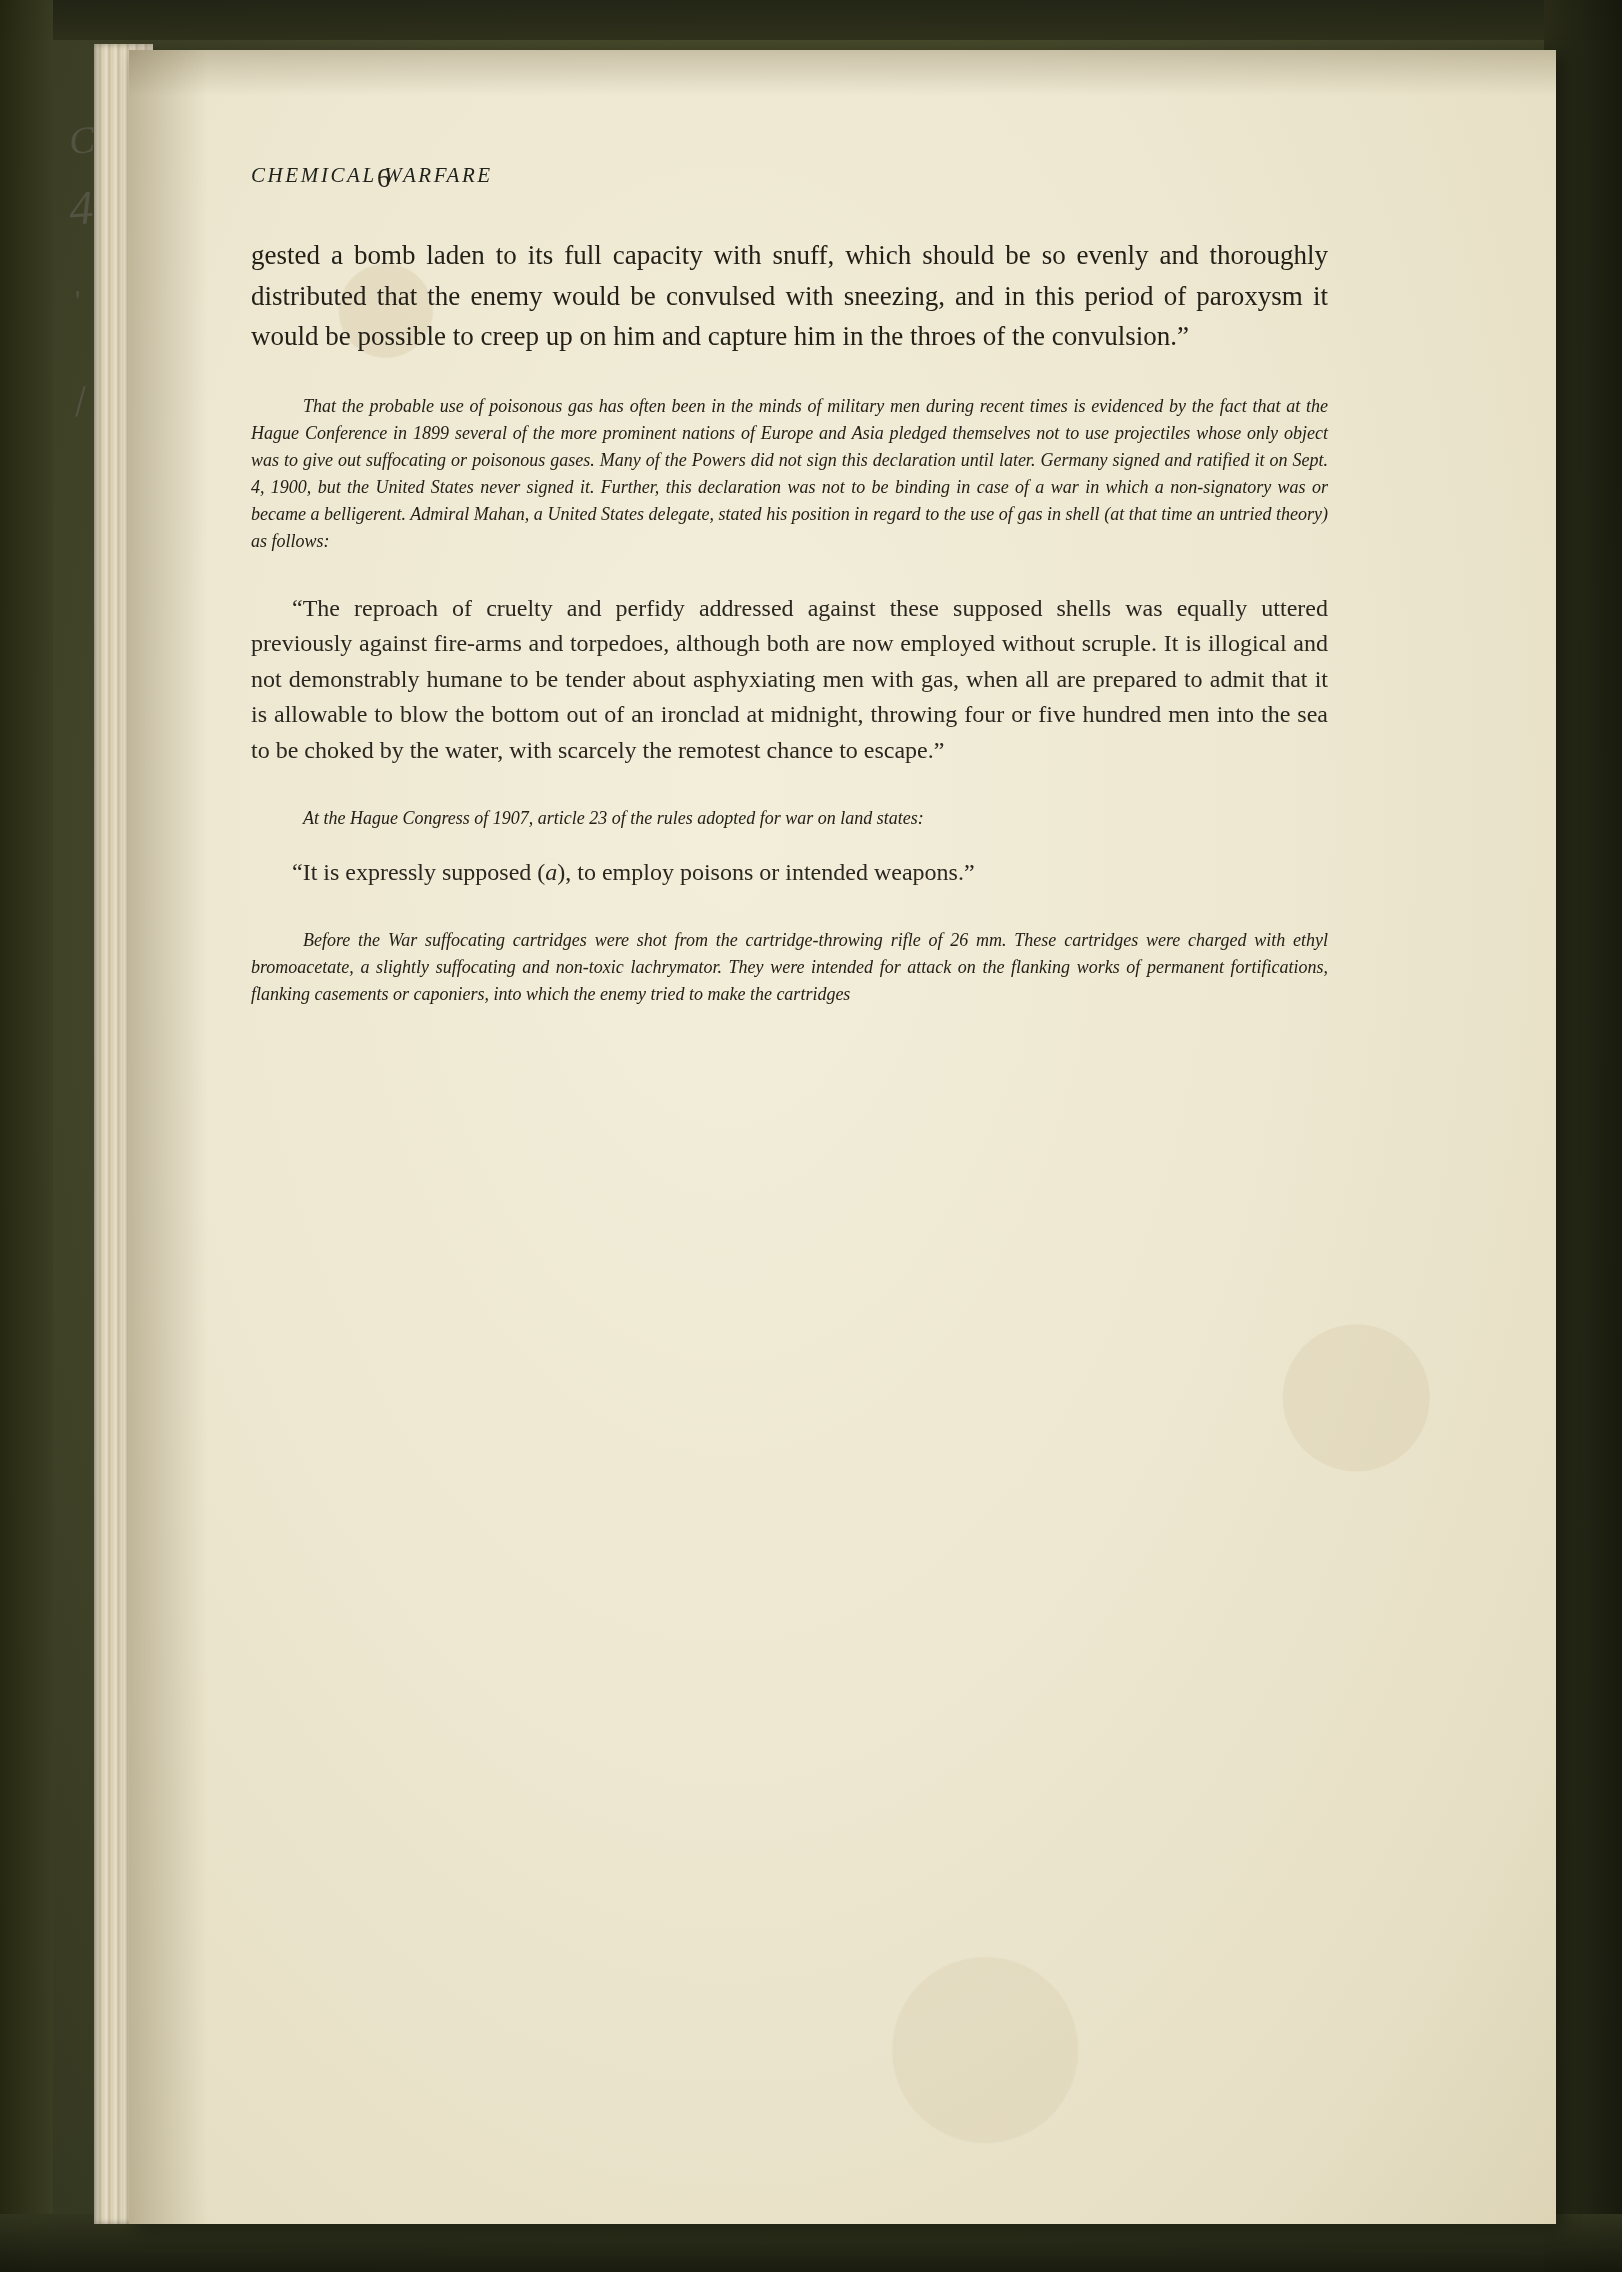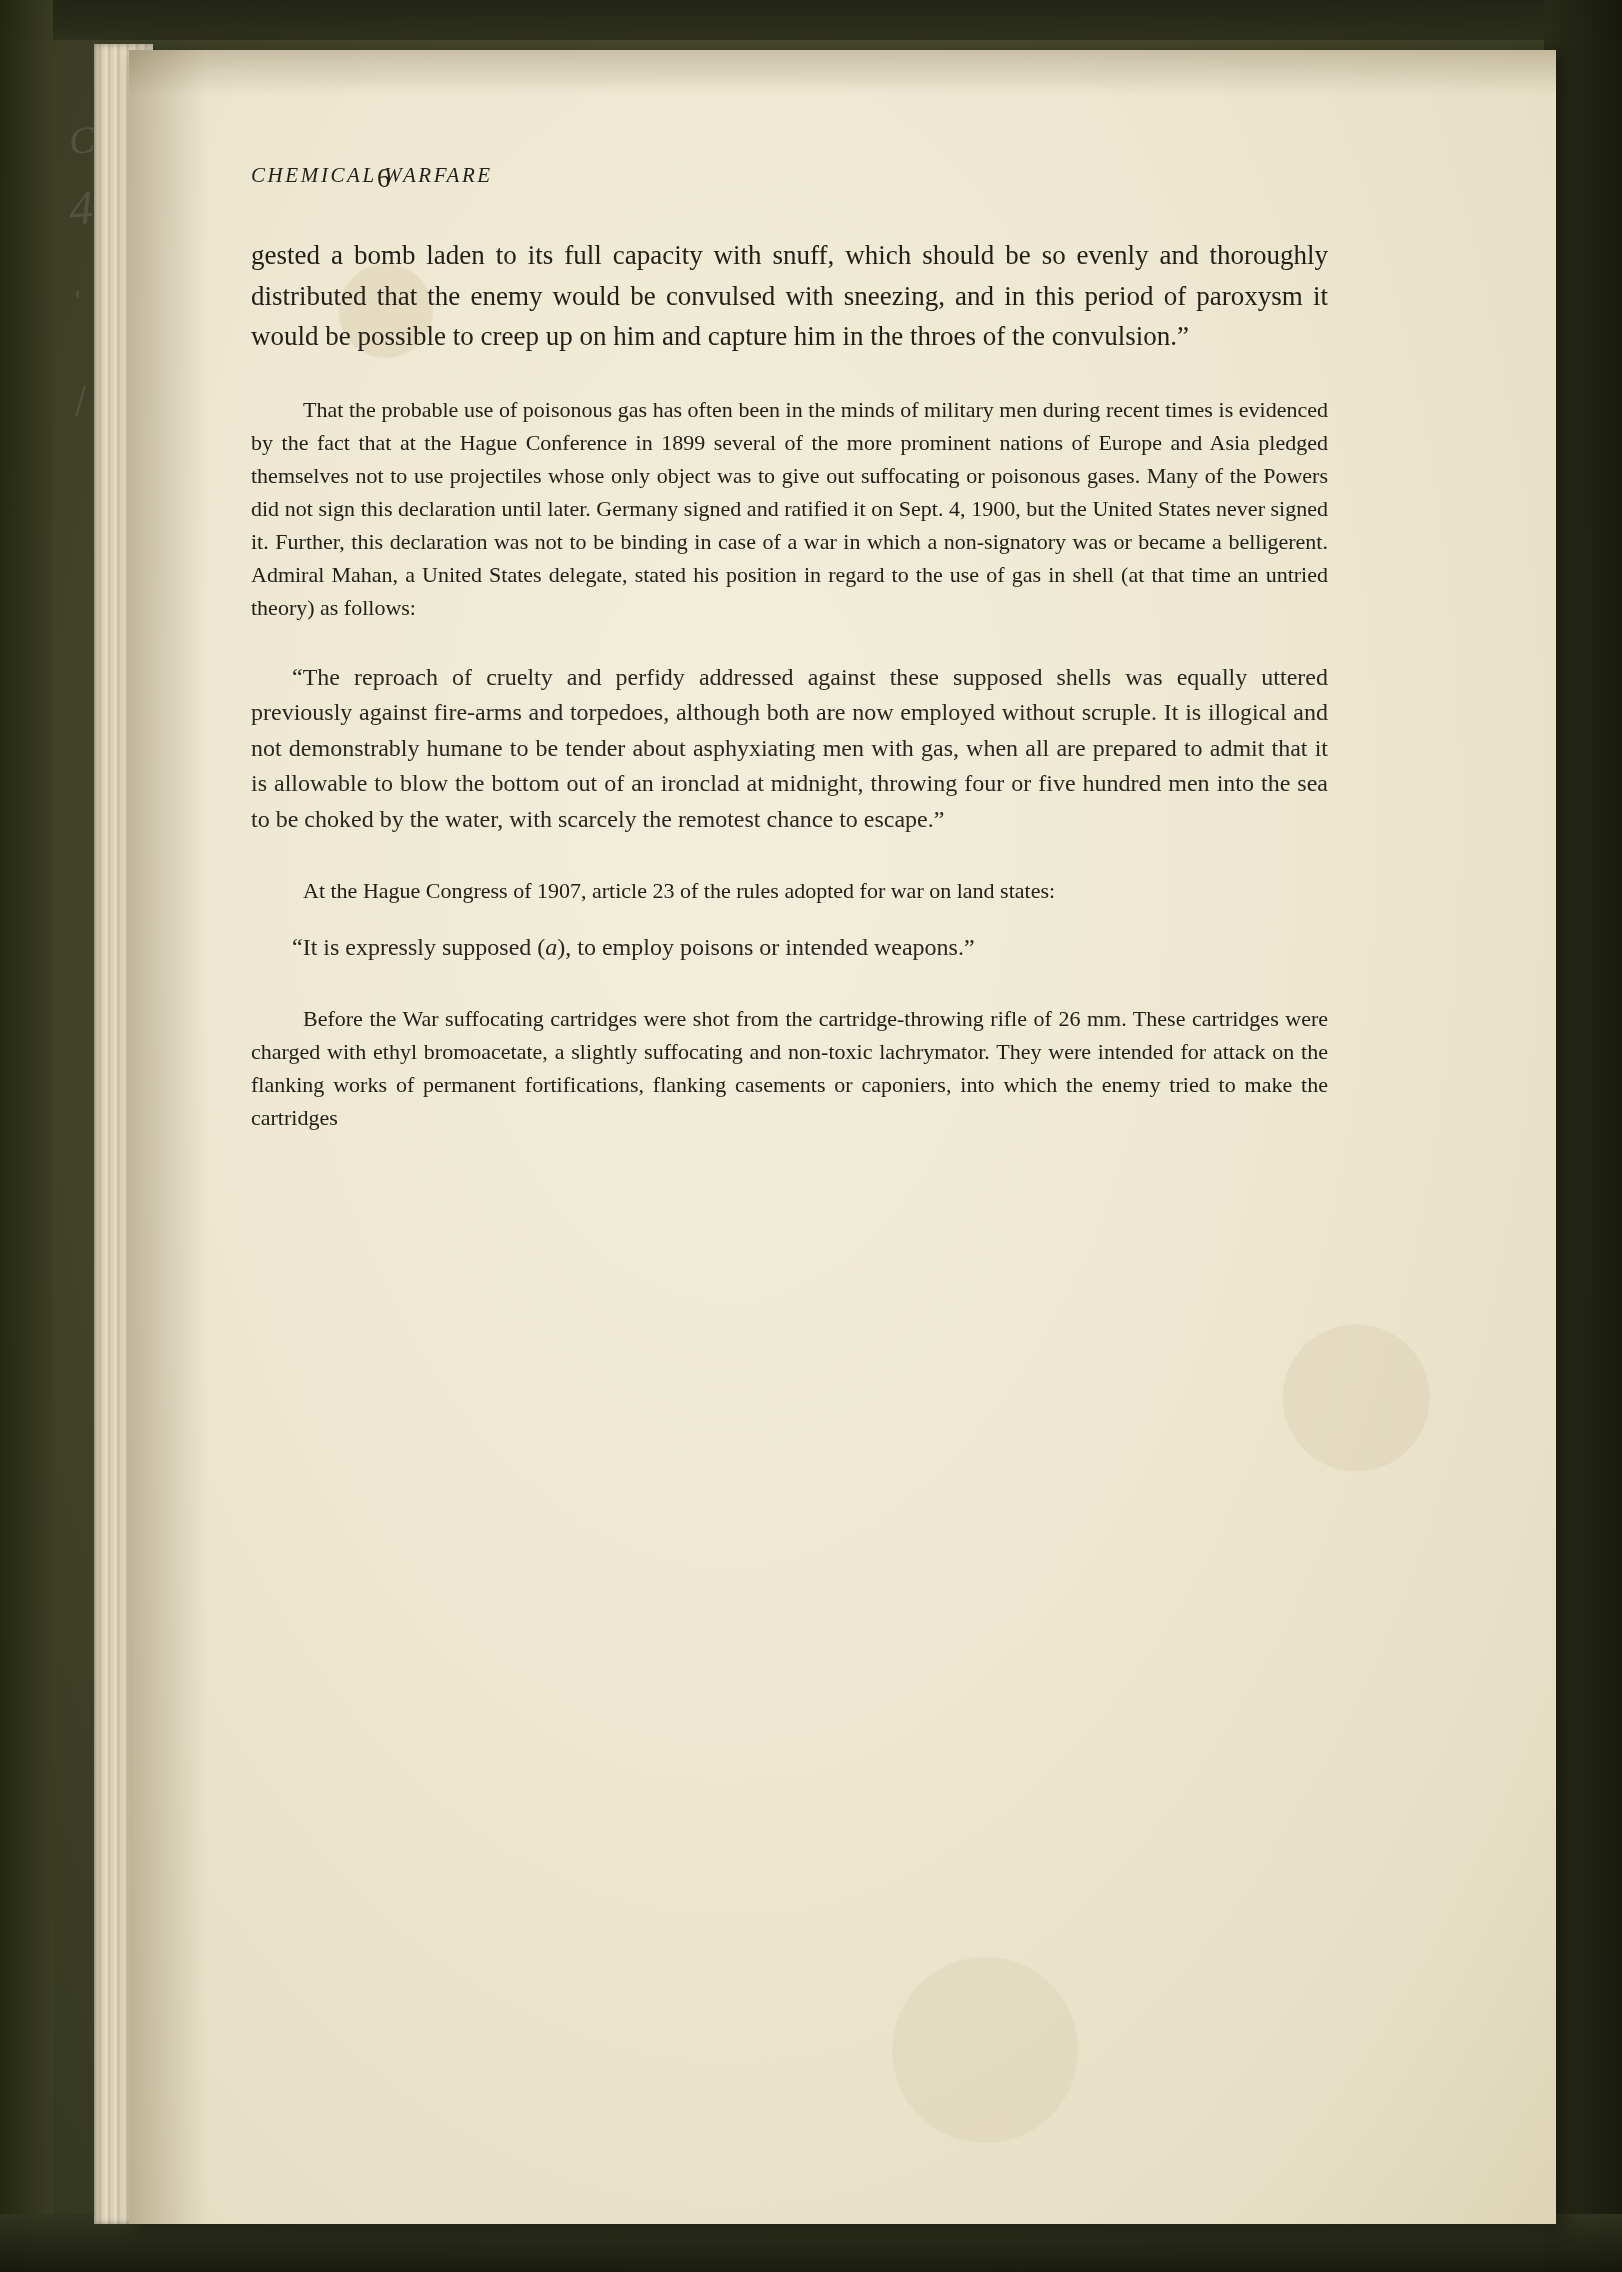--- a/index.html
+++ b/index.html
@@ -133,23 +133,24 @@
   }
 
   p {
     margin: 0 0 22.5px 0;
     text-align: justify;
     text-justify: inter-word;
     color: #232018;
   }
 
   .body-main {
-    font-size: 22px;
+    font-size: 18px;
     line-height: 1.50;
     text-indent: 52px;
+    font-style: italic;
   }
   .body-small {
     font-size: 24px;
     line-height: 1.48;
     text-indent: 41px;
     color: #2a2720;
   }
   .cont {
     text-indent: 0;
     font-size: 24px;

